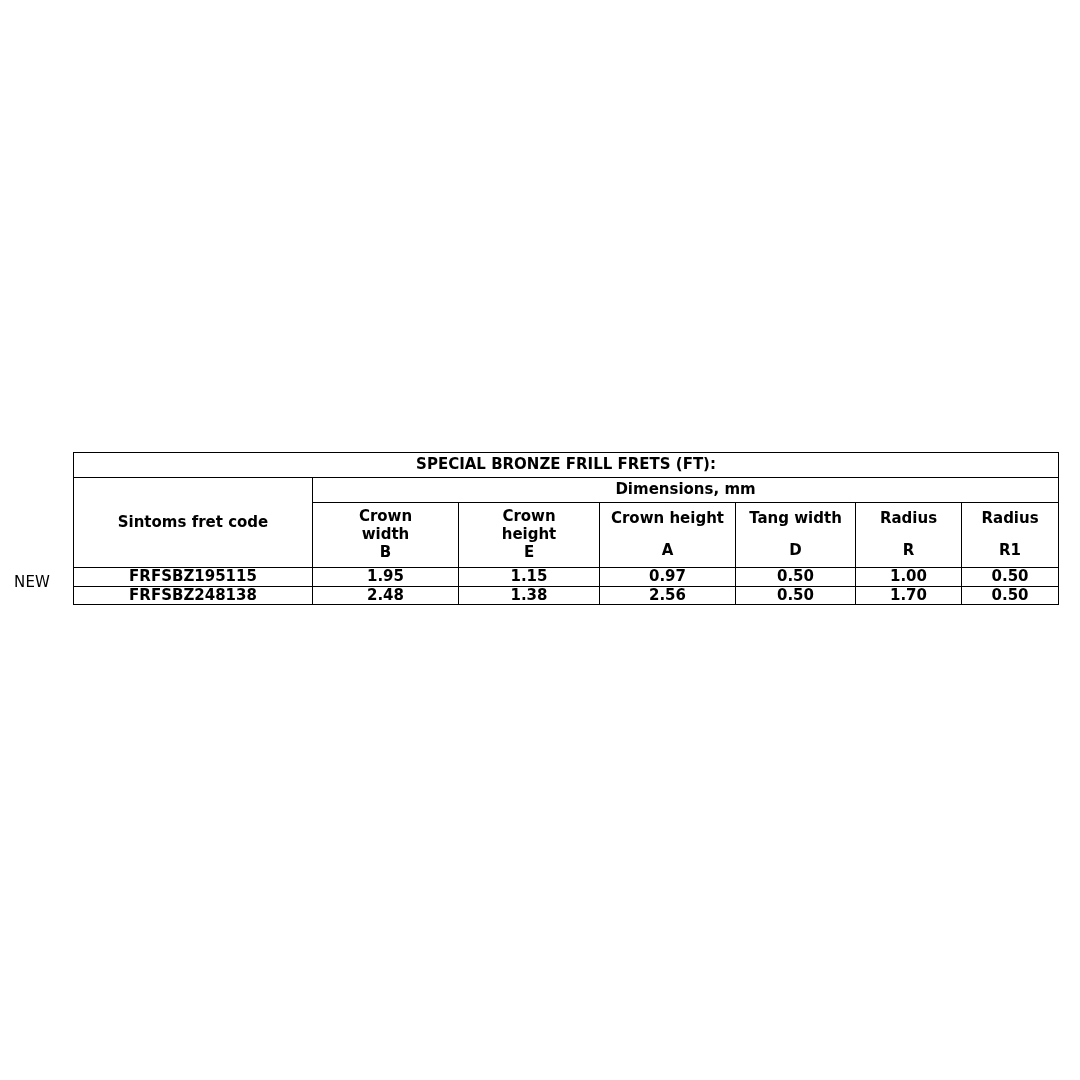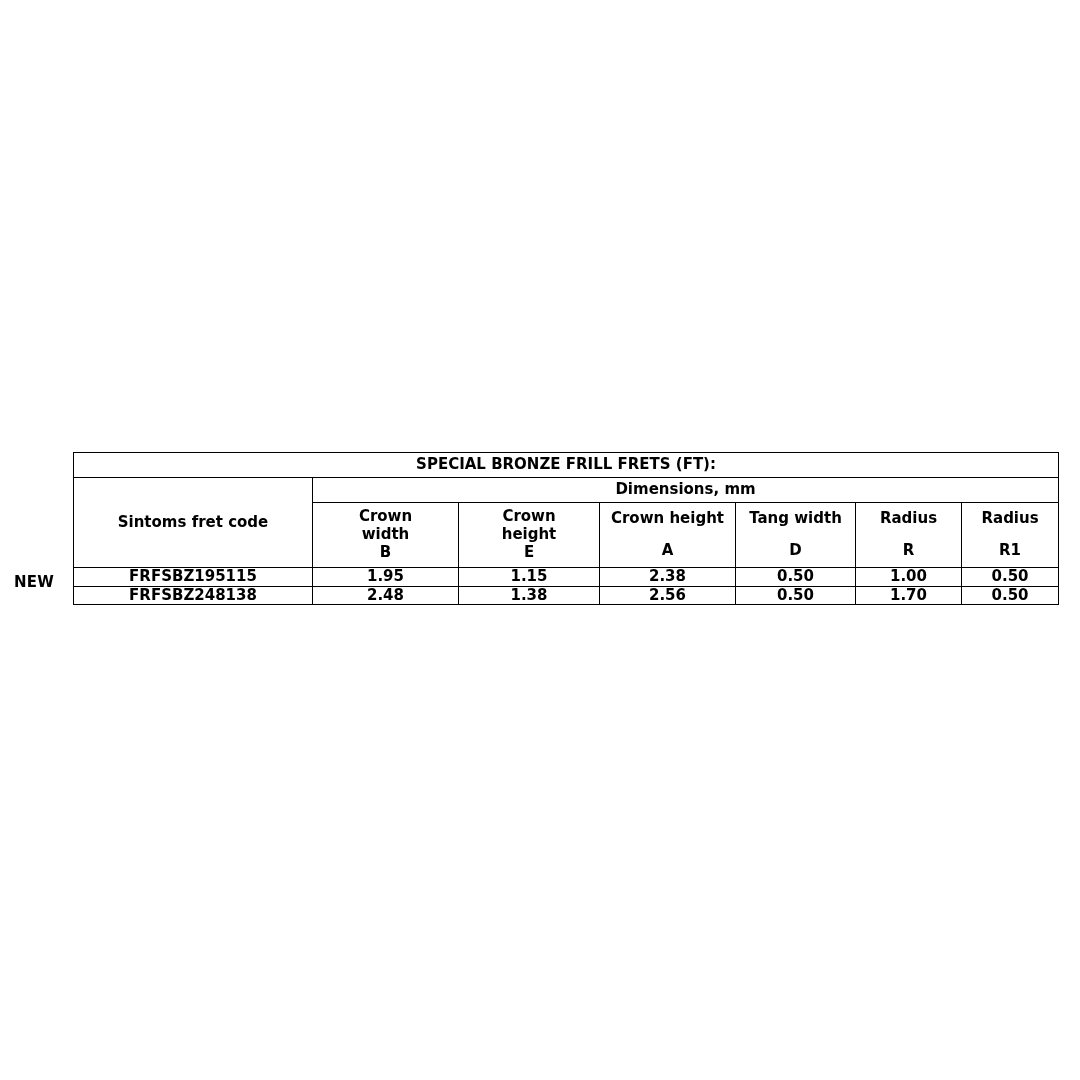--- a/index.html
+++ b/index.html
@@ -30,21 +30,21 @@
     left: 73px;
     top: 452px;
     width: 985px;
   }
 
   .new-flag {
     position: absolute;
     left: 14px;
     top: 573px;
     font-size: 15px;
-    font-weight: bold;
+    font-weight: normal;
     letter-spacing: 0.2px;
   }
 
   table.fret-table {
     border-collapse: collapse;
     width: 985px;
     table-layout: fixed;
   }
 
   table.fret-table td,
@@ -167,21 +167,21 @@
           <td class="col-header">
             <span class="line">Radius</span>
             <span class="sym">R1</span>
           </td>
         </tr>
 
         <tr>
           <td class="code-cell">FRFSBZ195115</td>
           <td class="val-cell">1.95</td>
           <td class="val-cell">1.15</td>
-          <td class="val-cell">2.38</td>
+          <td class="val-cell">0.97</td>
           <td class="val-cell">0.50</td>
           <td class="val-cell">1.00</td>
           <td class="val-cell">0.50</td>
         </tr>
 
         <tr>
           <td class="code-cell">FRFSBZ248138</td>
           <td class="val-cell">2.48</td>
           <td class="val-cell">1.38</td>
           <td class="val-cell">2.56</td>

